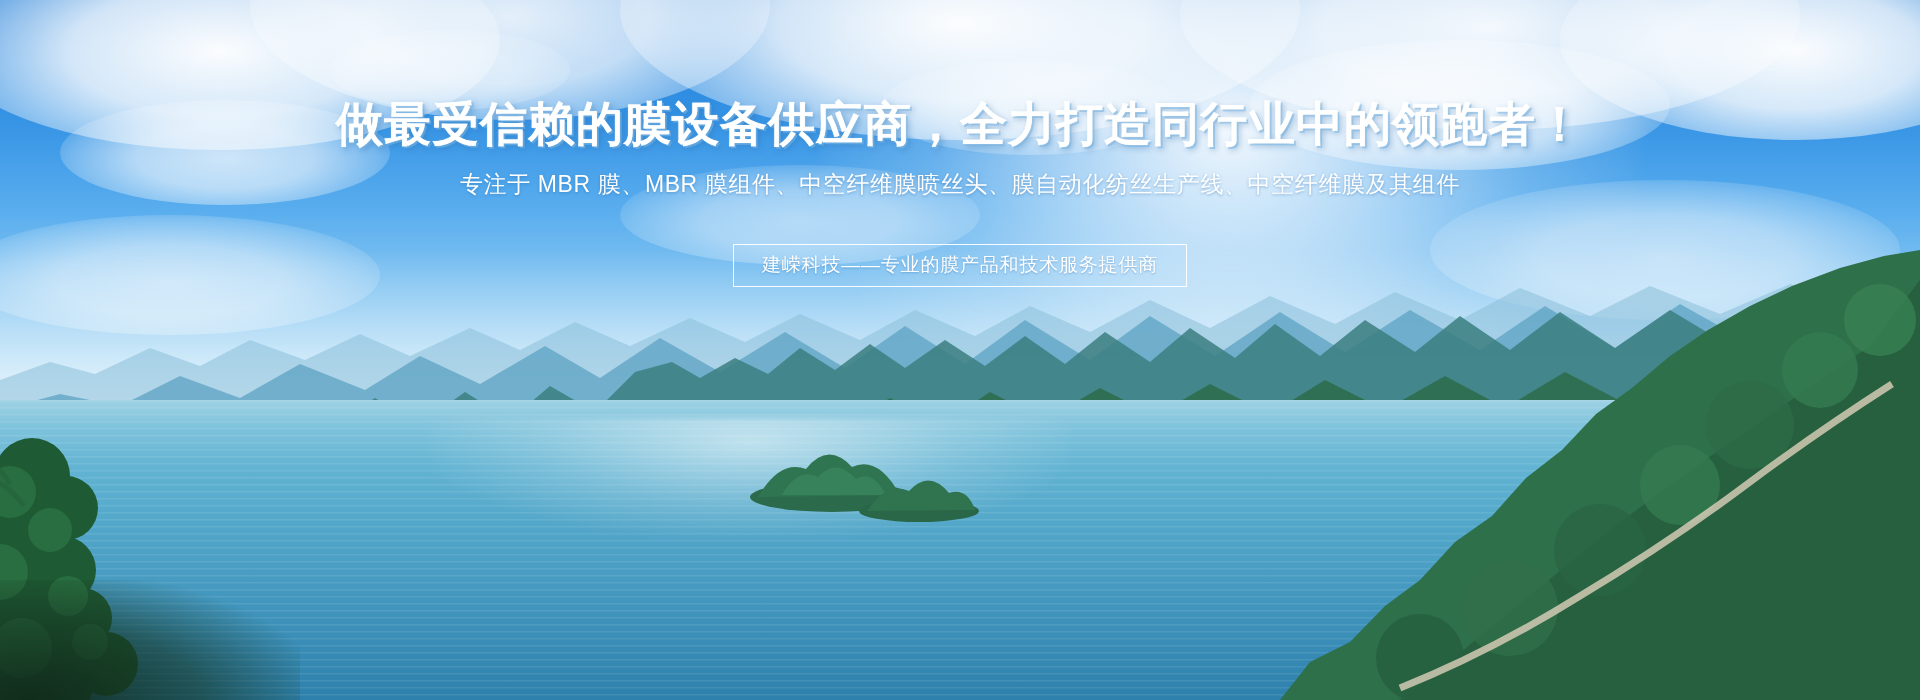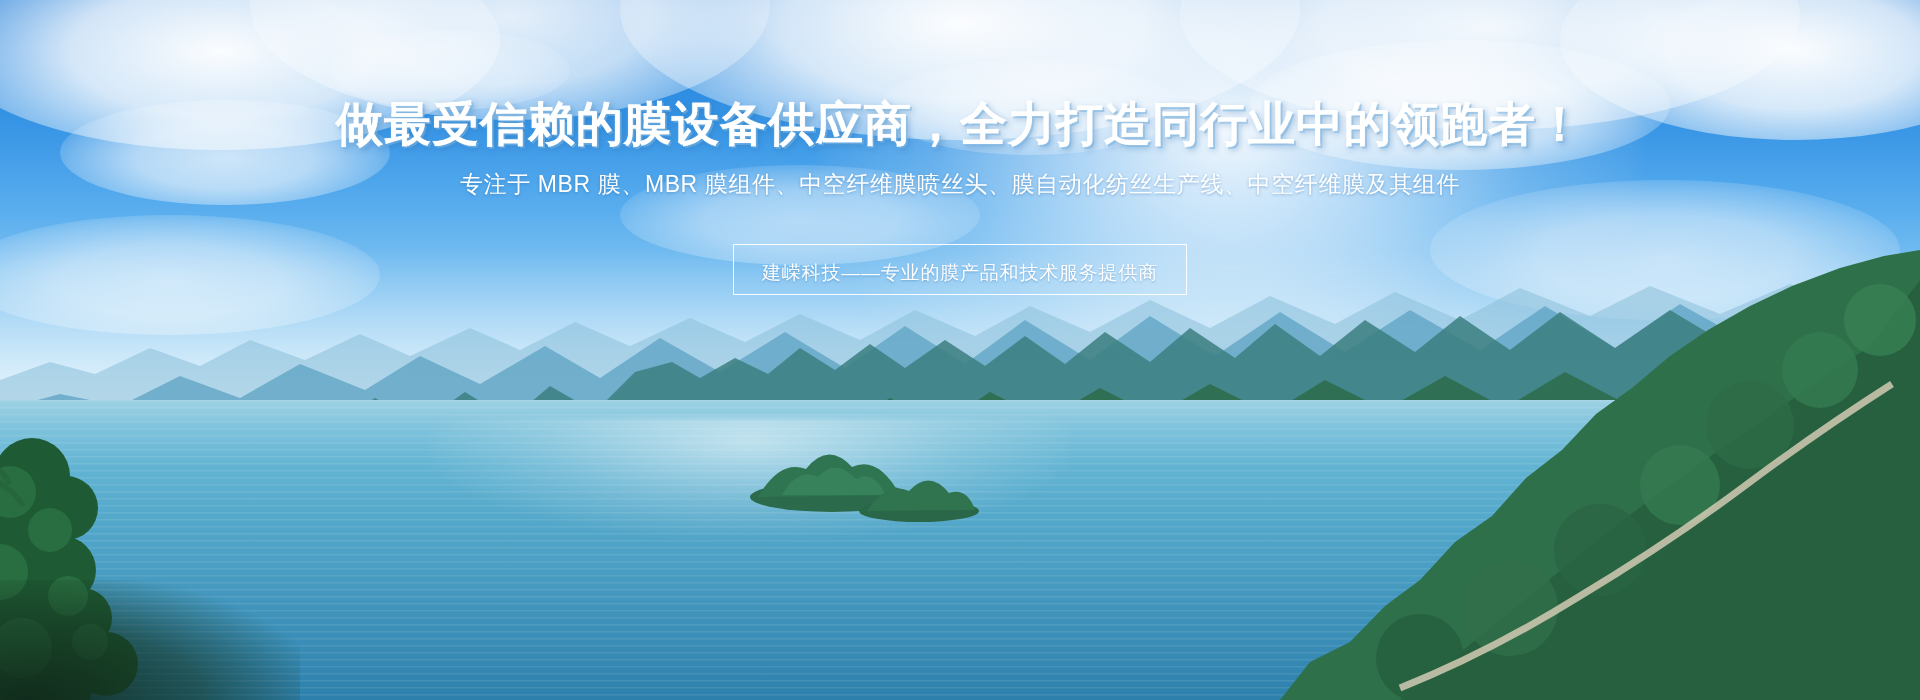--- a/index.html
+++ b/index.html
@@ -142,21 +142,21 @@
     letter-spacing:.6px;
     white-space:nowrap;
     text-shadow:0 1px 3px rgba(40,105,170,.45);
   }
   .tagline-box {
     position:absolute;
     left:50%;
     transform:translateX(-50%);
     top:244px;
     border:1px solid rgba(255,255,255,.95);
-    padding:18px 28px 11px;
+    padding:10px 28px 11px;
     display:inline-block;
   }
   .tagline-text {
     font-size:19px;
     line-height:1;
     color:#ffffff;
     letter-spacing:.8px;
     white-space:nowrap;
     text-shadow:0 1px 2px rgba(40,105,170,.4);
   }

